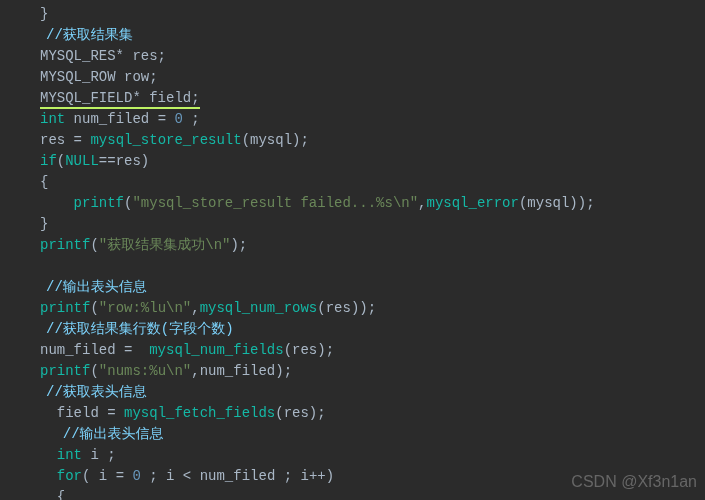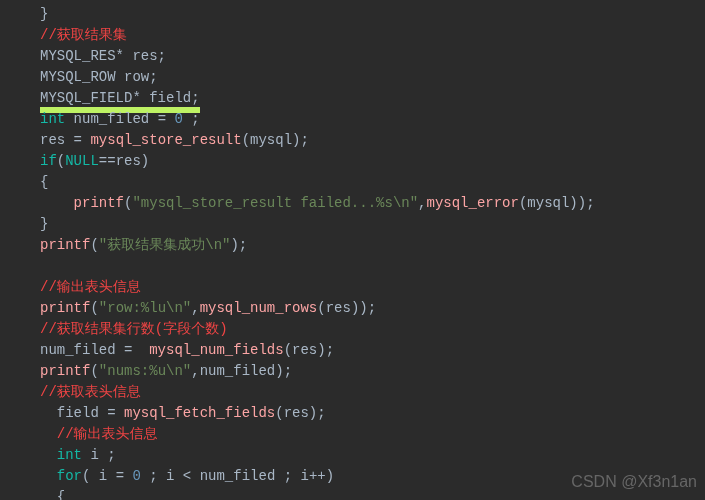--- a/index.html
+++ b/index.html
@@ -11,27 +11,27 @@
       color: #a9b7c6;
       width: 705px;
       height: 500px;
       overflow: hidden;
       position: relative;
     }
     .code-block {
       padding: 4px 0 4px 40px;
       white-space: pre;
     }
-    .comment { color: #ef4444; }
+    .comment { color: #7dd3fc; margin-left: 6px; }
     .keyword { color: #14b8a6; }
     .number { color: #6897bb; }
     .string { color: #6a8759; }
-    .func { color: #fca5a5; }
+    .func { color: #14b8a6; }
     .underline-red {
-      border-bottom: 6px solid #bef264;
+      border-bottom: 2px solid #bef264;
       padding-bottom: 1px;
     }
     .watermark {
       position: absolute;
       bottom: 6px;
       right: 8px;
       font-size: 16px;
       color: #666;
       font-family: sans-serif;
     }

